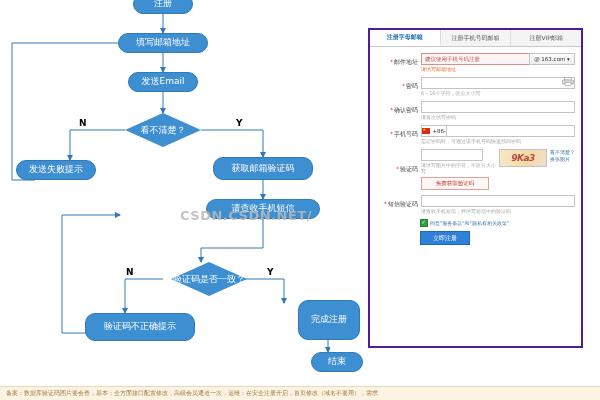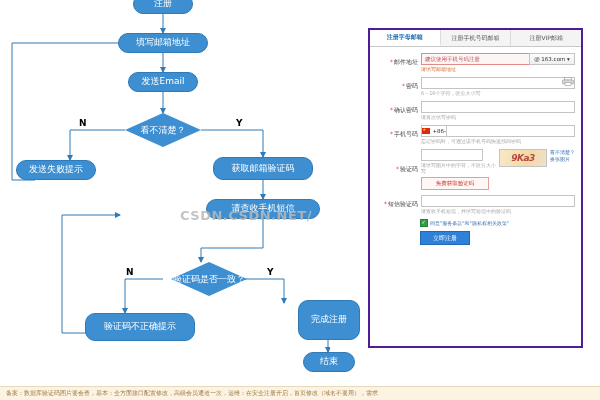--- a/index.html
+++ b/index.html
@@ -183,21 +183,21 @@
     <div class="yn" style="left:267px;top:267px;"><span>Y</span></div>
 
     <div class="node rect" style="left:85px;top:313px;width:110px;height:28px;">
       <span>验证码不正确提示</span>
     </div>
 
     <div class="node rect" style="left:298px;top:300px;width:62px;height:40px;">
       <span>完成注册</span>
     </div>
 
-    <div class="node round" style="left:303px;top:352px;width:52px;height:20px;">
+    <div class="node round" style="left:311px;top:352px;width:52px;height:20px;">
       <span>结束</span>
     </div>
   </div>
 
   <div id="panel">
 
     <div class="tabs">
       <div class="tab active">
         <span>注册字母邮箱</span>
       </div>

